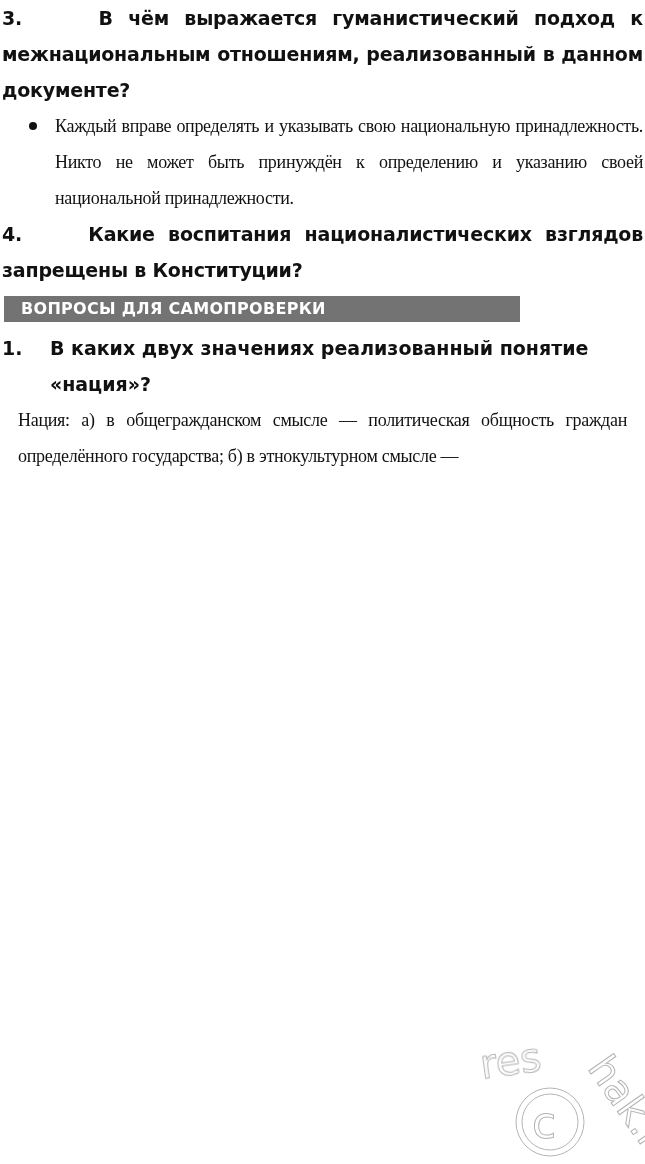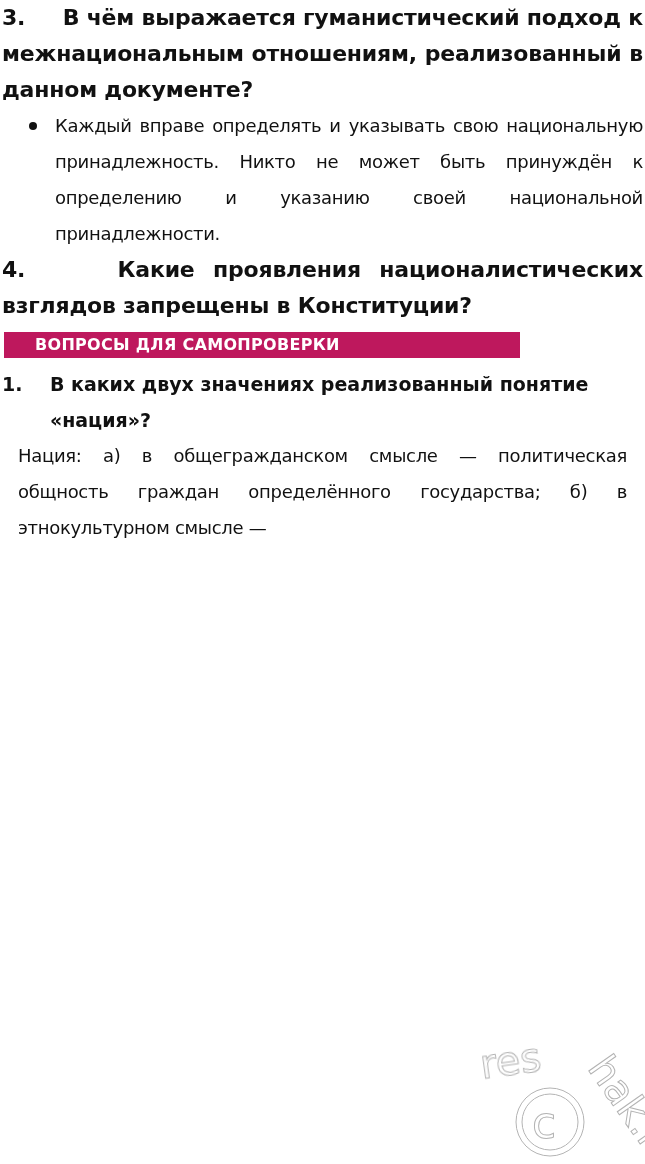--- a/index.html
+++ b/index.html
@@ -2,58 +2,58 @@
 <html><head>
 <meta charset="utf-8">
 <style>
   html, body { margin:0; padding:0; background:#ffffff; }
   body {
     width:645px; height:1164px; overflow:hidden; position:relative;
     font-family:"DejaVu Sans", sans-serif; color:#111;
   }
   .page { position:absolute; left:0; top:0; width:645px; }
   .q {
-    font-weight:bold; font-size:22px; line-height:36px;
+    font-weight:bold; font-size:19px; line-height:36px;
     text-align:justify; text-align-last:auto; margin:0;
     padding:0 2px 0 2px; letter-spacing:-0.2px;
   }
   .p {
     font-size:18px; line-height:36px; text-align:justify; margin:0;
-    padding:0 18px; letter-spacing:-0.3px;
+    padding:0 18px; letter-spacing:-0.3px;font-family:Liberation Serif, serif;
   }
   ul.bullets { list-style:none; margin:0; padding:0; }
   ul.bullets li { position:relative; padding-left:55px; padding-right:2px; }
   ul.bullets li .dot {
     position:absolute; left:29px; top:14px; width:8px; height:8px;
     border-radius:50%; background:#111;
   }
   .section-bar {
-    margin:8px 0 0 4px; width:516px; height:26px; background:#be185d;
+    margin:8px 0 0 4px; width:516px; height:26px; background:#737373;
     color:#fff; font-weight:bold; font-size:16px; line-height:26px;
-    padding-left:31px; box-sizing:border-box; letter-spacing:0.3px;
+    padding-left:17px; box-sizing:border-box; letter-spacing:0.3px;
   }
   .q1 { display:flex; font-weight:bold; font-size:19px; line-height:36px; margin-top:8px; padding-left:2px; }
   .q1 .num { width:52px; }
   .watermark {
     position:absolute; left:470px; top:1020px; width:175px; height:144px;
     pointer-events:none;
   }
 </style>
 </head>
 <body>
 
 <div class="page">
 
   <p class="q"><span>3.</span>&nbsp;&nbsp;&nbsp;&nbsp; <span>В чём выражается гуманистический подход к межнациональным отношениям, реализованный в данном документе?</span></p>
 
   <ul class="bullets">
     <li class="p"><span class="dot"></span><span>Каждый вправе определять и указывать свою национальную принадлежность. Никто не может быть принуждён к определению и указанию своей национальной принадлежности.</span></li>
   </ul>
 
-  <p class="q"><span>4.</span>&nbsp;&nbsp;&nbsp;&nbsp; <span>Какие проявления националистических взглядов запрещены в Конституции?</span></p>
+  <p class="q"><span>4.</span>&nbsp;&nbsp;&nbsp;&nbsp; <span>Какие воспитания националистических взглядов запрещены в Конституции?</span></p>
 
 
   <div class="section-bar">ВОПРОСЫ ДЛЯ САМОПРОВЕРКИ</div>
 
   <div class="q1">
     <span class="num">1.</span>
     <span>В каких двух значениях реализованный понятие «нация»?</span>
   </div>
   <p class="p">Нация: а) в общегражданском смысле — политическая общность граждан определённого государства; б) в этнокультурном смысле —</p>
 </div>

